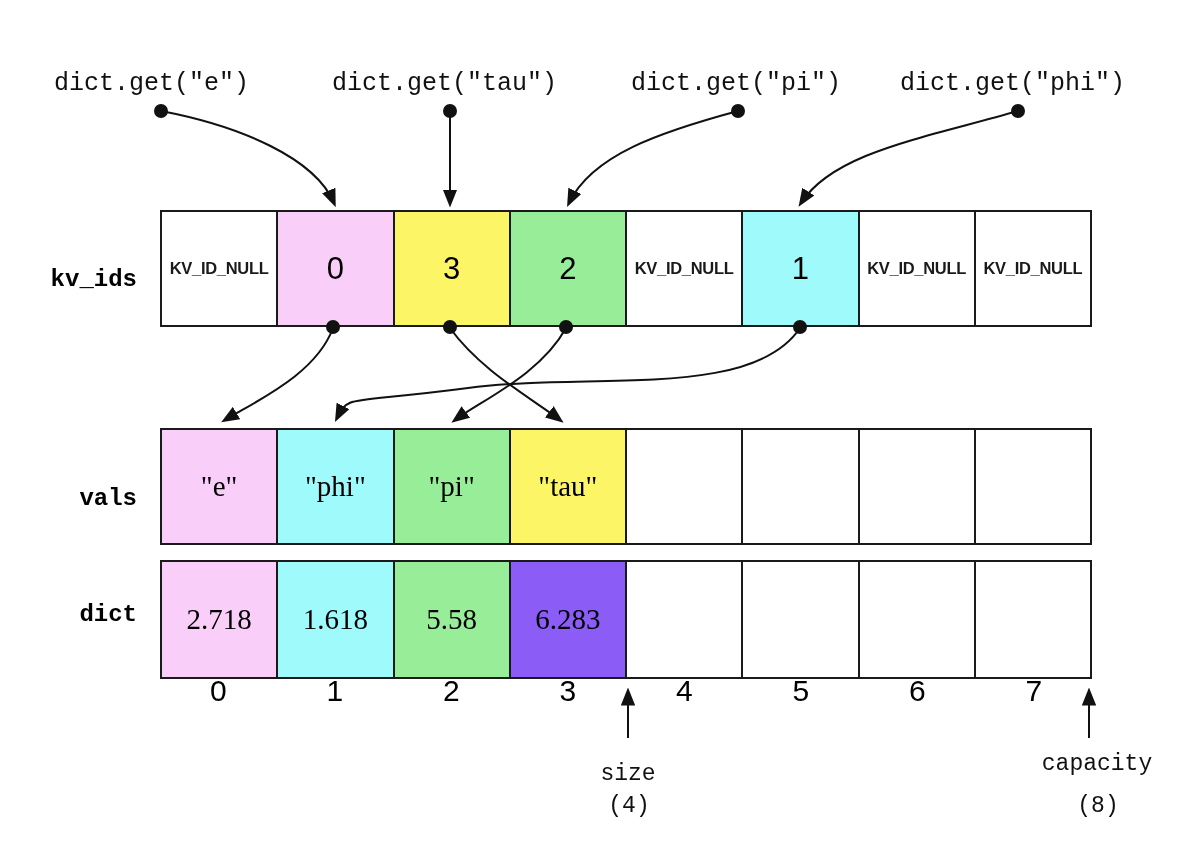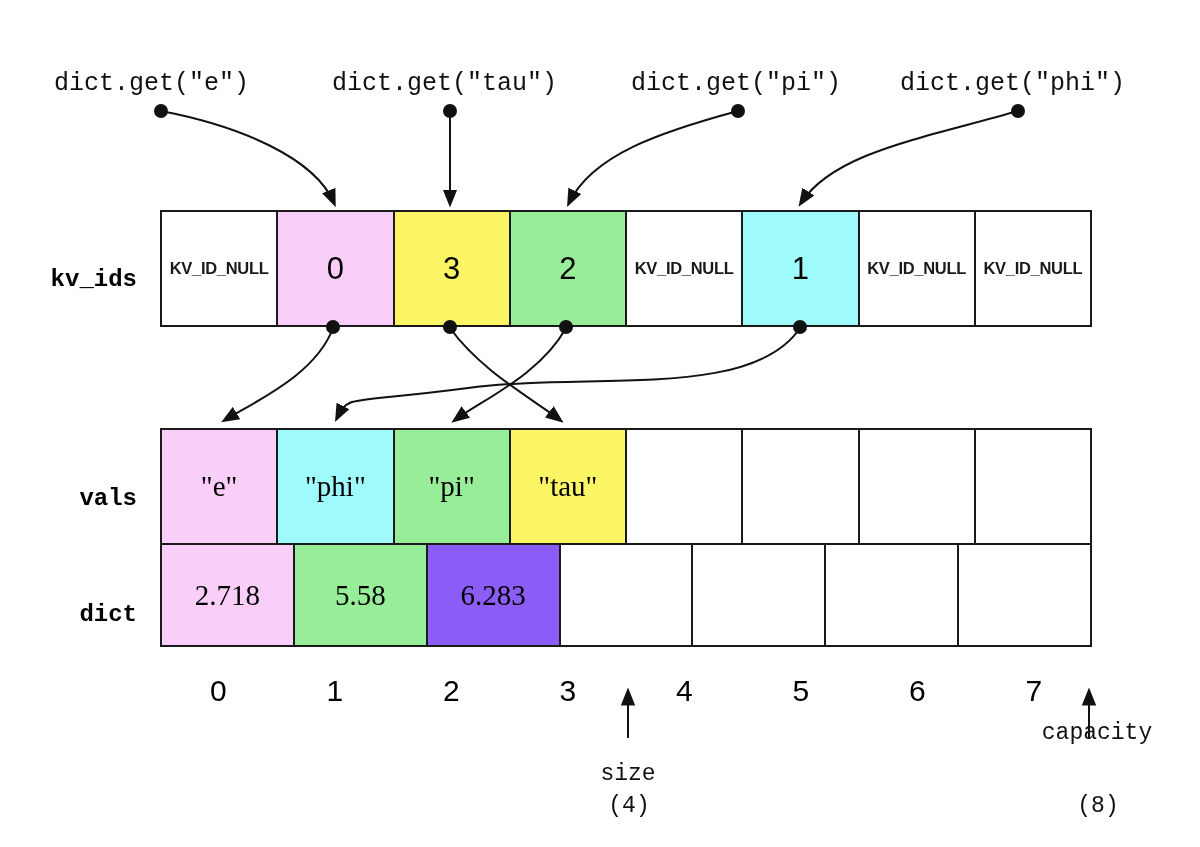--- a/index.html
+++ b/index.html
@@ -132,22 +132,23 @@
     <div class="cell" style="background-color: rgb(249, 206, 249);">"e"</div>
     <div class="cell" style="background-color: rgb(159, 251, 251);">"phi"</div>
     <div class="cell" style="background-color: rgb(152, 238, 152);">"pi"</div>
     <div class="cell" style="background-color: rgb(252, 245, 102);">"tau"</div>
     <div class="cell" style="background-color: rgb(255, 255, 255);"></div>
     <div class="cell" style="background-color: rgb(255, 255, 255);"></div>
     <div class="cell" style="background-color: rgb(255, 255, 255);"></div>
     <div class="cell" style="background-color: rgb(255, 255, 255);"></div>
   </div>
 
-  <div class="row row-serif" style="top:543px; height:104px">
+  <div class="row row-serif" style="top:560px; height:119px">
     <div class="cell" style="background-color: rgb(249, 206, 249);">2.718</div>
+    <div class="cell" style="background-color: rgb(159, 251, 251);">1.618</div>
     <div class="cell" style="background-color: rgb(152, 238, 152);">5.58</div>
     <div class="cell" style="background-color: #8b5cf6;">6.283</div>
     <div class="cell" style="background-color: rgb(255, 255, 255);"></div>
     <div class="cell" style="background-color: rgb(255, 255, 255);"></div>
     <div class="cell" style="background-color: rgb(255, 255, 255);"></div>
     <div class="cell" style="background-color: rgb(255, 255, 255);"></div>
   </div>
 
   <div class="indices">
     <div class="idx">0</div>
@@ -155,21 +156,21 @@
     <div class="idx">2</div>
     <div class="idx">3</div>
     <div class="idx">4</div>
     <div class="idx">5</div>
     <div class="idx">6</div>
     <div class="idx">7</div>
   </div>
 
   <div class="anno" style="left:628px; top:763px">size</div>
   <div class="anno" style="left:629px; top:795px">(4)</div>
-  <div class="anno" style="left:1097px; top:722px">capacity</div>
+  <div class="anno" style="left:1097px; top:753px">capacity</div>
   <div class="anno" style="left:1098px; top:795px">(8)</div>
 
   <svg id="arrow-overlay" width="1200" height="847" viewBox="0 0 1200 847">
     <defs>
       <marker id="ah" viewBox="0 0 10 8" markerWidth="9" markerHeight="7.2" refX="7.5" refY="4" orient="auto">
         <path d="M0,0 L10,4 L0,8 Z" style="fill:#111; stroke:none"></path>
       </marker>
     </defs>
 
     <circle cx="161" cy="111" r="7"></circle>

